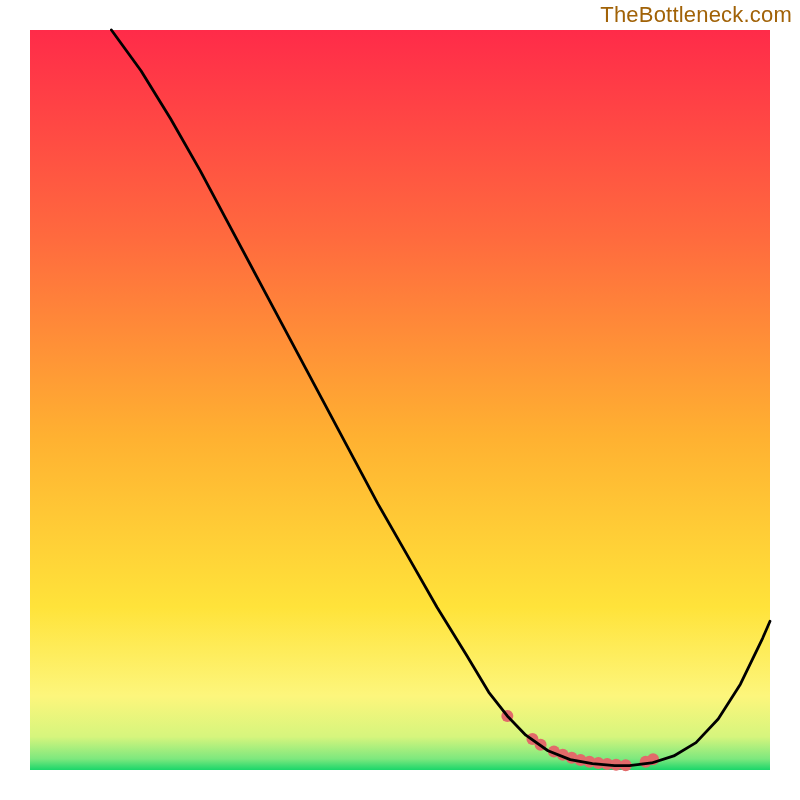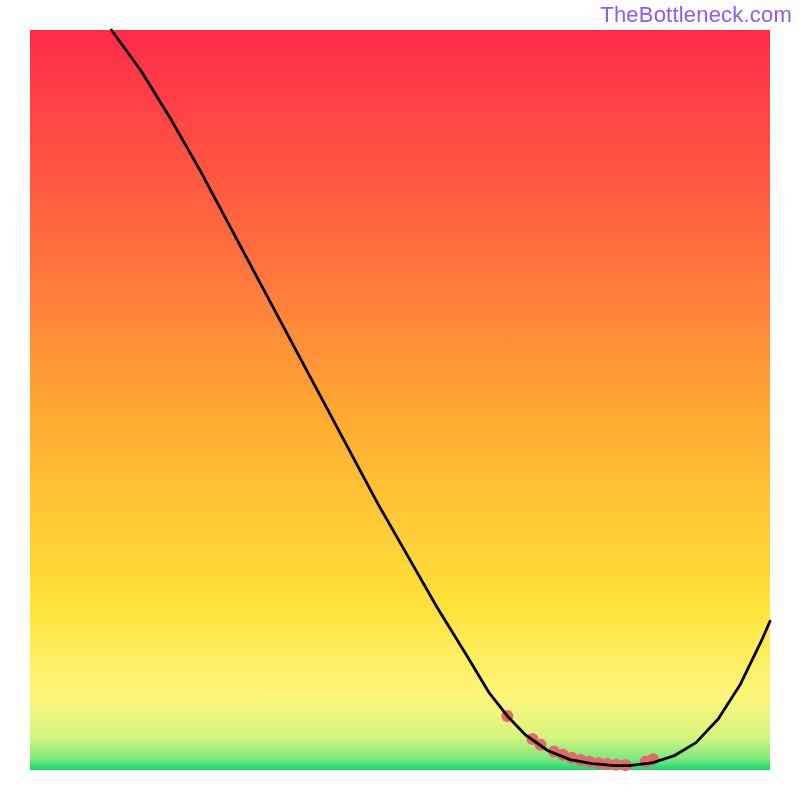--- a/index.html
+++ b/index.html
@@ -13,21 +13,21 @@
   }
   .wrap {
     position: relative;
     width: 800px;
     height: 800px;
   }
   .watermark {
     position: absolute;
     top: 2px;
     right: 8px;
-    color: #8b5cf6;
+    color: #a16207;
     font-size: 22px;
     font-weight: 500;
     letter-spacing: 0.2px;
     z-index: 10;
   }
   svg {
     display: block;
   }
 </style>
 </head>

